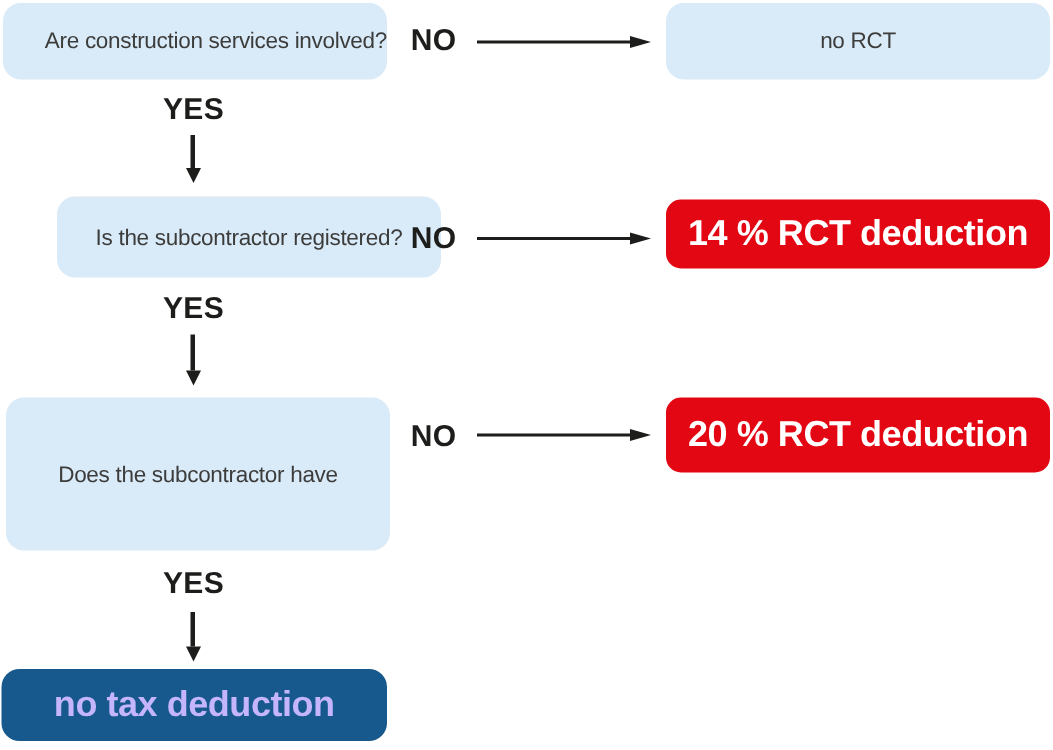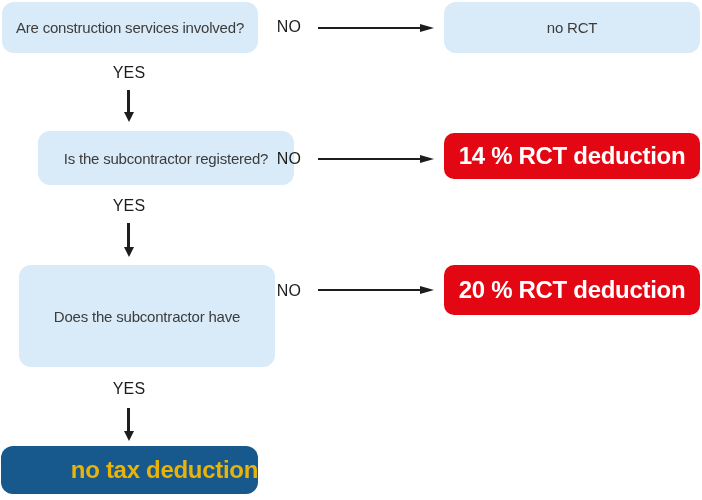--- a/index.html
+++ b/index.html
@@ -32,32 +32,31 @@
   .outcome-red {
     background: var(--red, #e30613);
     color: #ffffff;
     border-radius: 10px;
     font-weight: 700;
     font-size: 24px;
     letter-spacing: -0.3px;
   }
   .outcome-final {
     background: var(--dark-blue, #17598c);
-    color: #eab308;
+    color: #c4b5fd;
     border-radius: 12px;
     font-weight: 700;
     font-size: 24px;
     letter-spacing: -0.3px;
-    align-items: flex-end;
   }
   .lbl {
     position: absolute;
     transform: translateX(-50%);
-    font-weight: 400;
-    font-size: 16px;
+    font-weight: 700;
+    font-size: 20px;
     line-height: 16px;
     letter-spacing: 0.2px;
     color: var(--label-dark, #1d1d1b);
     white-space: nowrap;
   }
   .harrow {
     position: absolute;
     left: 318px;
     width: 102px;
     height: 2px;
@@ -90,21 +89,21 @@
     border-top: 10px solid var(--label-dark, #1d1d1b);
     border-left: 5.5px solid transparent;
     border-right: 5.5px solid transparent;
   }
 </style>
 </head>
 <body>
 
 <div class="canvas">
 
-  <div class="box q" style="left:2px; top:2px; width:256px; height:51px;">
+  <div class="box q" style="left:2px; top:2px; width:256px; height:51px;align-items:flex-end;">
     <span>Are construction services involved?</span>
   </div>
   <span class="lbl" style="left:289px; top:19px;">NO</span>
   <div class="harrow" style="top:27px;"></div>
   <div class="box q" style="left:444px; top:2px; width:256px; height:51px;text-align:right;">
     <span>no RCT</span>
   </div>
 
   <span class="lbl" style="left:129px; top:65px;">YES</span>
   <div class="varrow" style="top:90px; height:22px;"></div>
@@ -114,21 +113,21 @@
   </div>
   <span class="lbl" style="left:289px; top:151px;">NO</span>
   <div class="harrow" style="top:158px;"></div>
   <div class="box outcome-red" style="left:444px; top:133px; width:256px; height:46px;">
     <span>14 % RCT deduction</span>
   </div>
 
   <span class="lbl" style="left:129px; top:198px;">YES</span>
   <div class="varrow" style="top:223px; height:24px;"></div>
 
-  <div class="box q" style="left:19px; top:265px; width:256px; height:102px;">
+  <div class="box q" style="left:4px; top:265px; width:256px; height:102px;">
     <span>Does the subcontractor have</span>
   </div>
   <span class="lbl" style="left:289px; top:283px;">NO</span>
   <div class="harrow" style="top:289px;"></div>
   <div class="box outcome-red" style="left:444px; top:265px; width:256px; height:50px;justify-content:center;">
     <span>20 % RCT deduction</span>
   </div>
 
   <span class="lbl" style="left:129px; top:381px;">YES</span>
   <div class="varrow" style="top:408px; height:23px;"></div>

